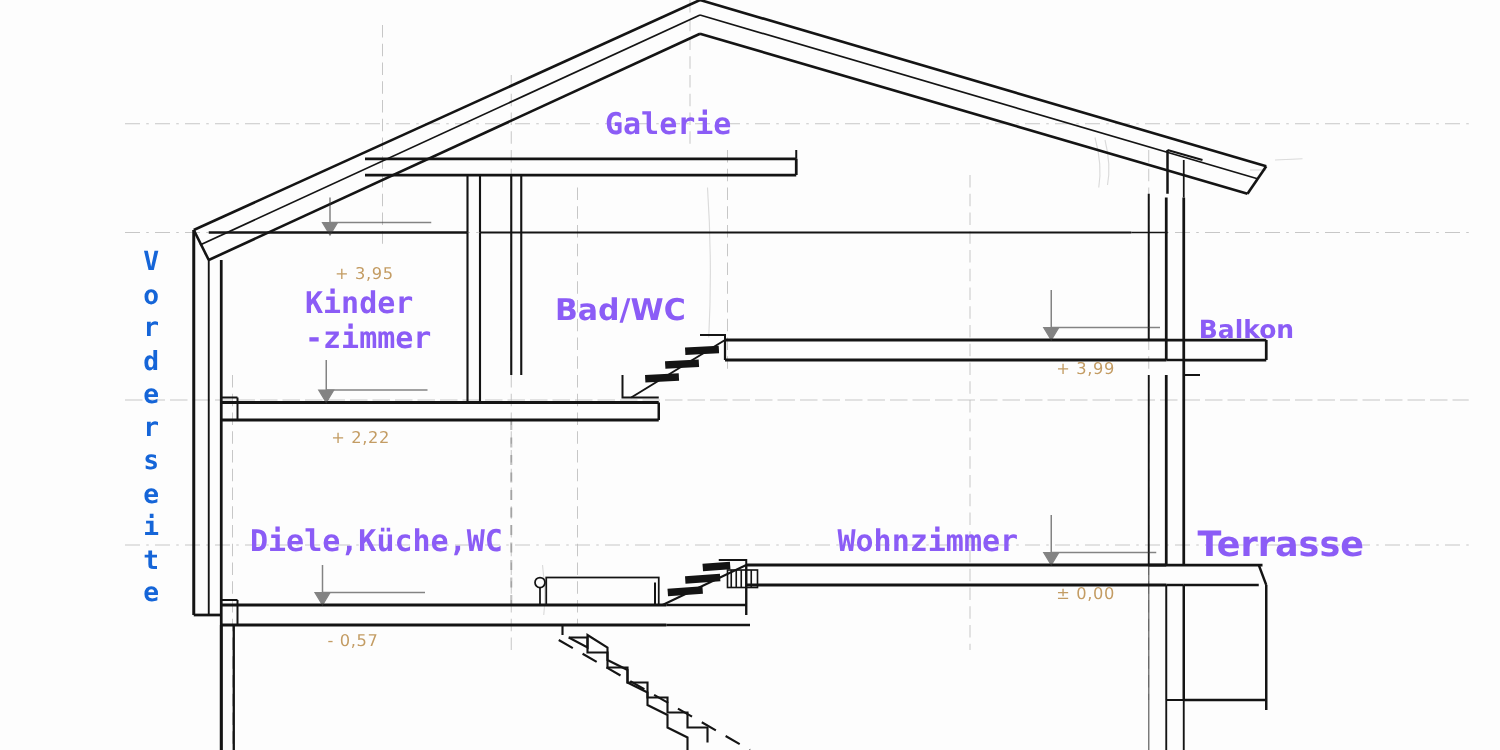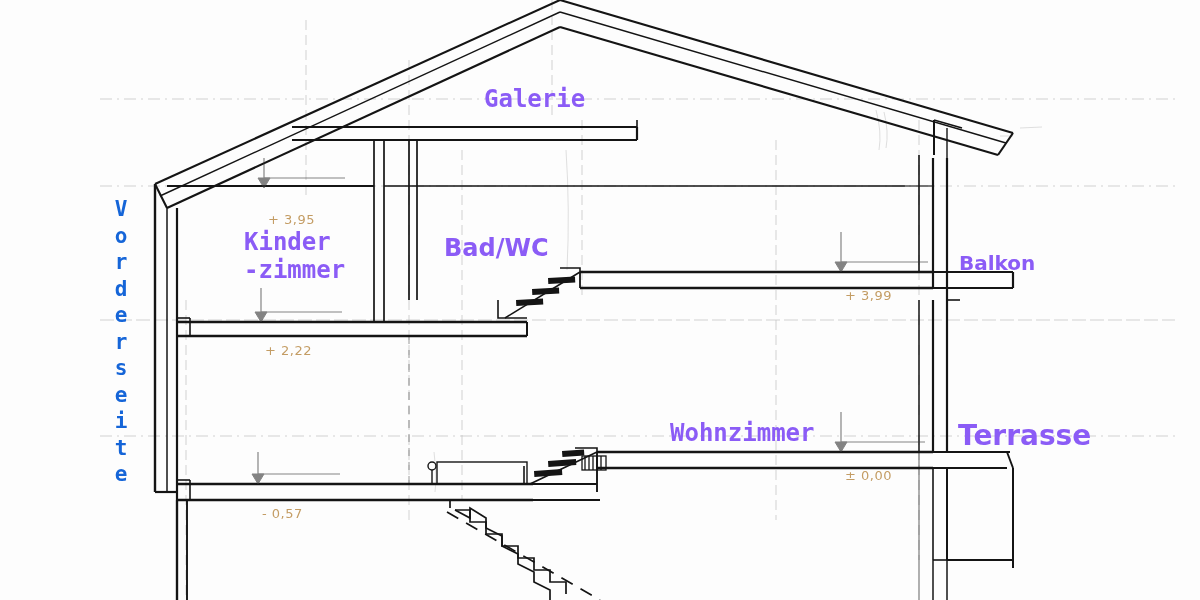--- a/index.html
+++ b/index.html
@@ -327,20 +327,21 @@
     <div class="room-label mono" style="left:484px; top:86px; font-size:24px;">Galerie</div>
 
     <div class="room-label mono" style="left:228px; top:229px; font-size:24px;margin-left:16px;">Kinder
 -zimmer</div>
 
     <div class="room-label sans" style="left:444px; top:235px; font-size:24px;">Bad/WC</div>
 
 
     <div class="room-label sans" style="left:959px; top:235px; font-size:20px;margin-top:17px;">Balkon</div>
 
+    <div class="room-label mono" style="left:200px; top:420px; font-size:24px;">Diele,Küche,WC</div>
 
     <div class="room-label mono" style="left:670px; top:420px; font-size:24px;">Wohnzimmer</div>
 
     <div class="room-label sans" style="left:958px; top:420px; font-size:28px;">Terrasse</div>
 
     <div class="dim-text" style="left:268px; top:164px;">+ 3,95</div>
     <div class="dim-text" style="left:845px; top:240px;">+ 3,99</div>
     <div class="dim-text" style="left:265px; top:295px;">+ 2,22</div>
     <div class="dim-text" style="left:845px; top:420px;">± 0,00</div>
     <div class="dim-text" style="left:262px; top:458px;">- 0,57</div>

